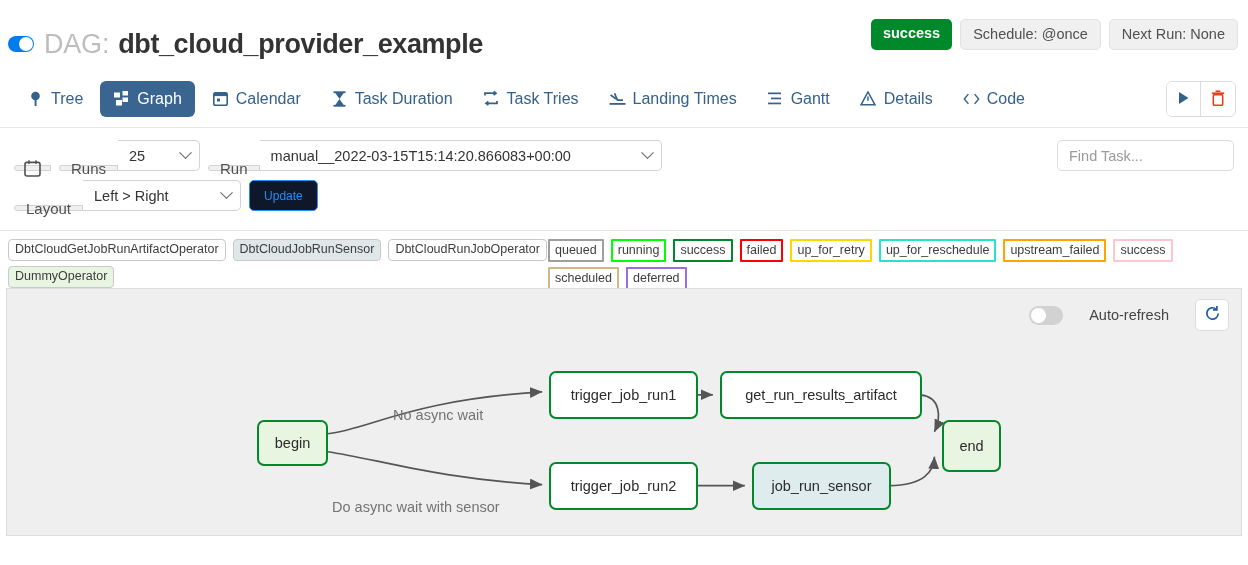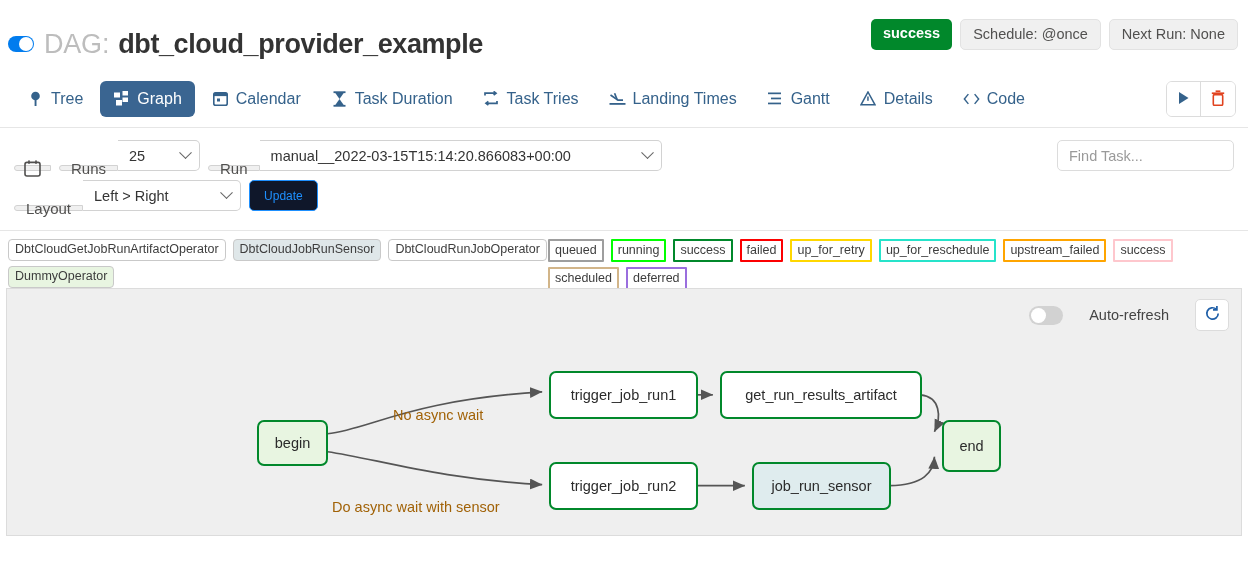--- a/index.html
+++ b/index.html
@@ -308,21 +308,21 @@
     font-size: 14.5px;
     color: #2b2b2b;
     cursor: pointer;
     z-index: 3;
   }
   .node.dummy { background: #e8f5e1; }
   .node.sensor { background: #dfecee; }
   .edge-label {
     position: absolute;
     font-size: 14.5px;
-    color: #a16207;
+    color: #737373;
     z-index: 3;
     white-space: nowrap;
   }
   svg.edges { position: absolute; inset: 0; z-index: 1; }
 </style>
 </head>
 <body>
 
 <div class="header">
   <div class="dag-toggle"></div>

